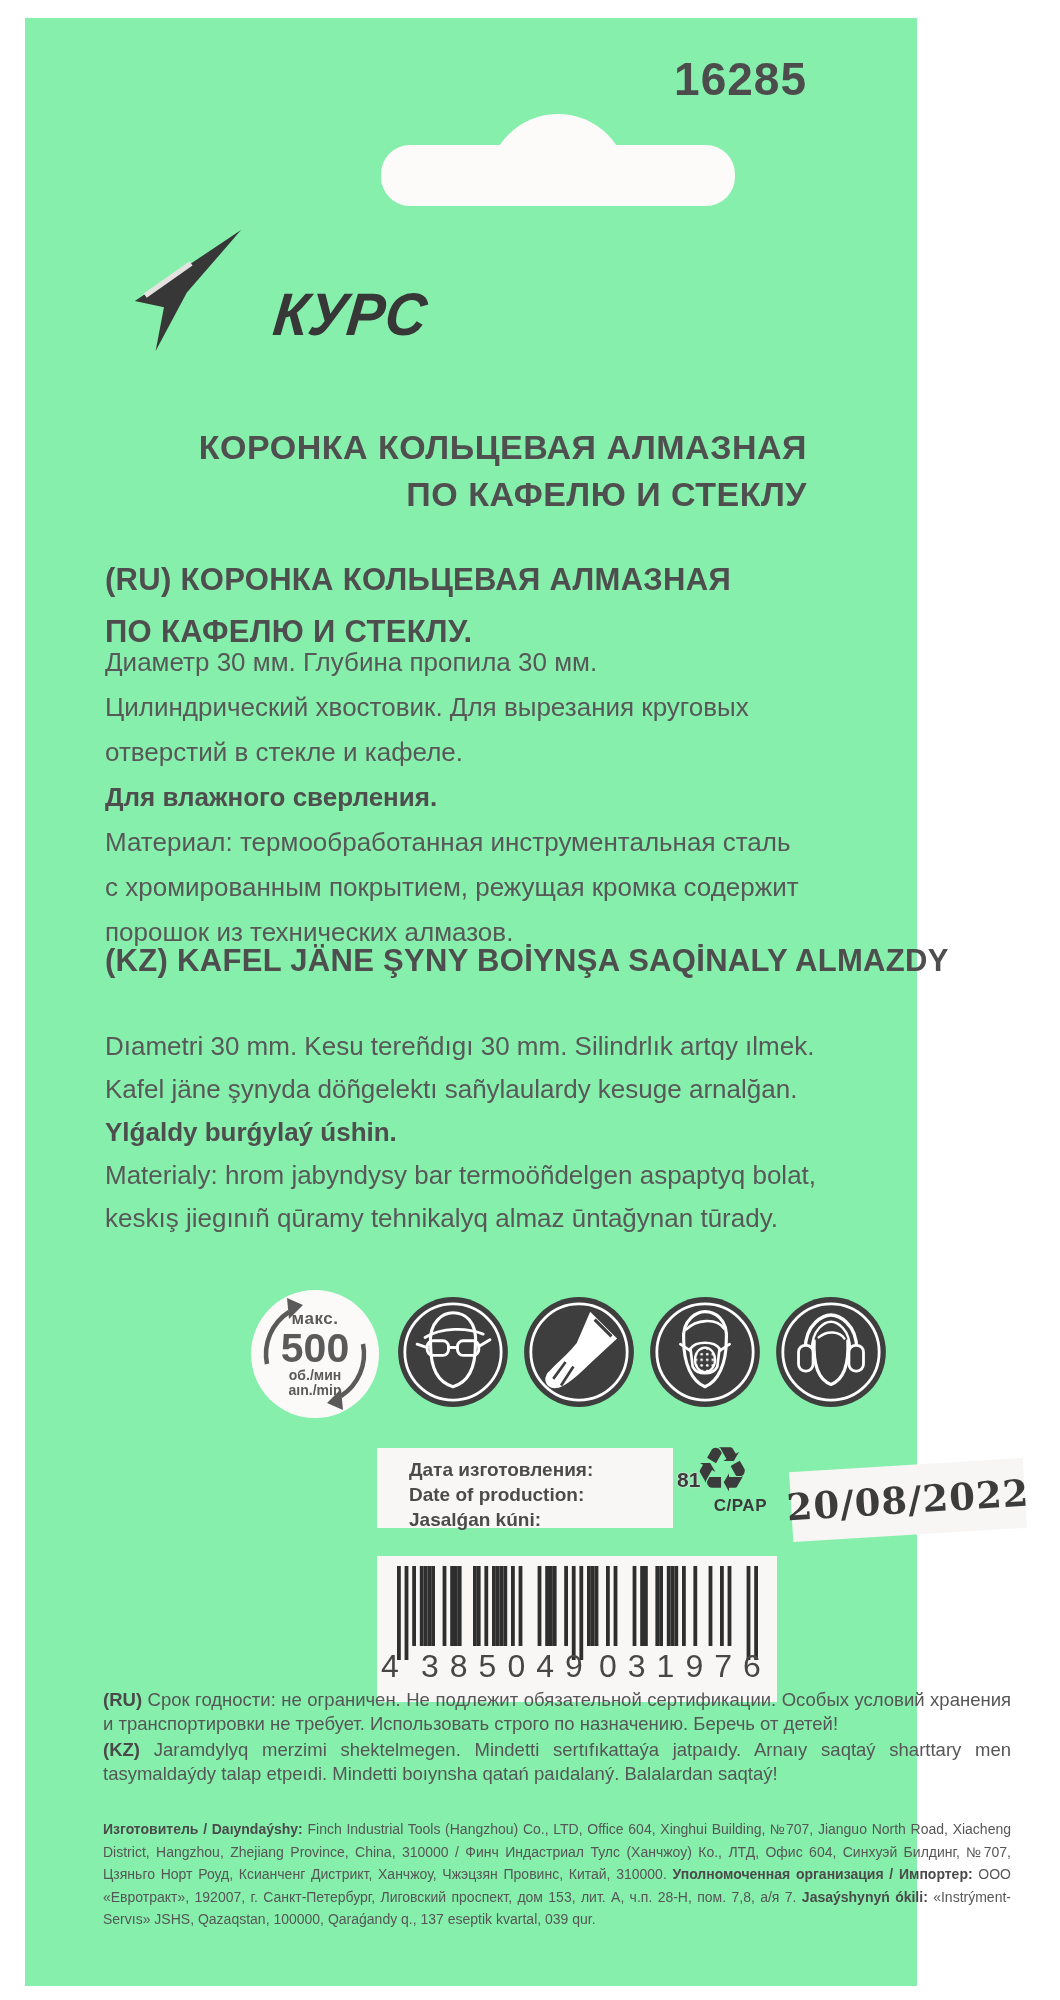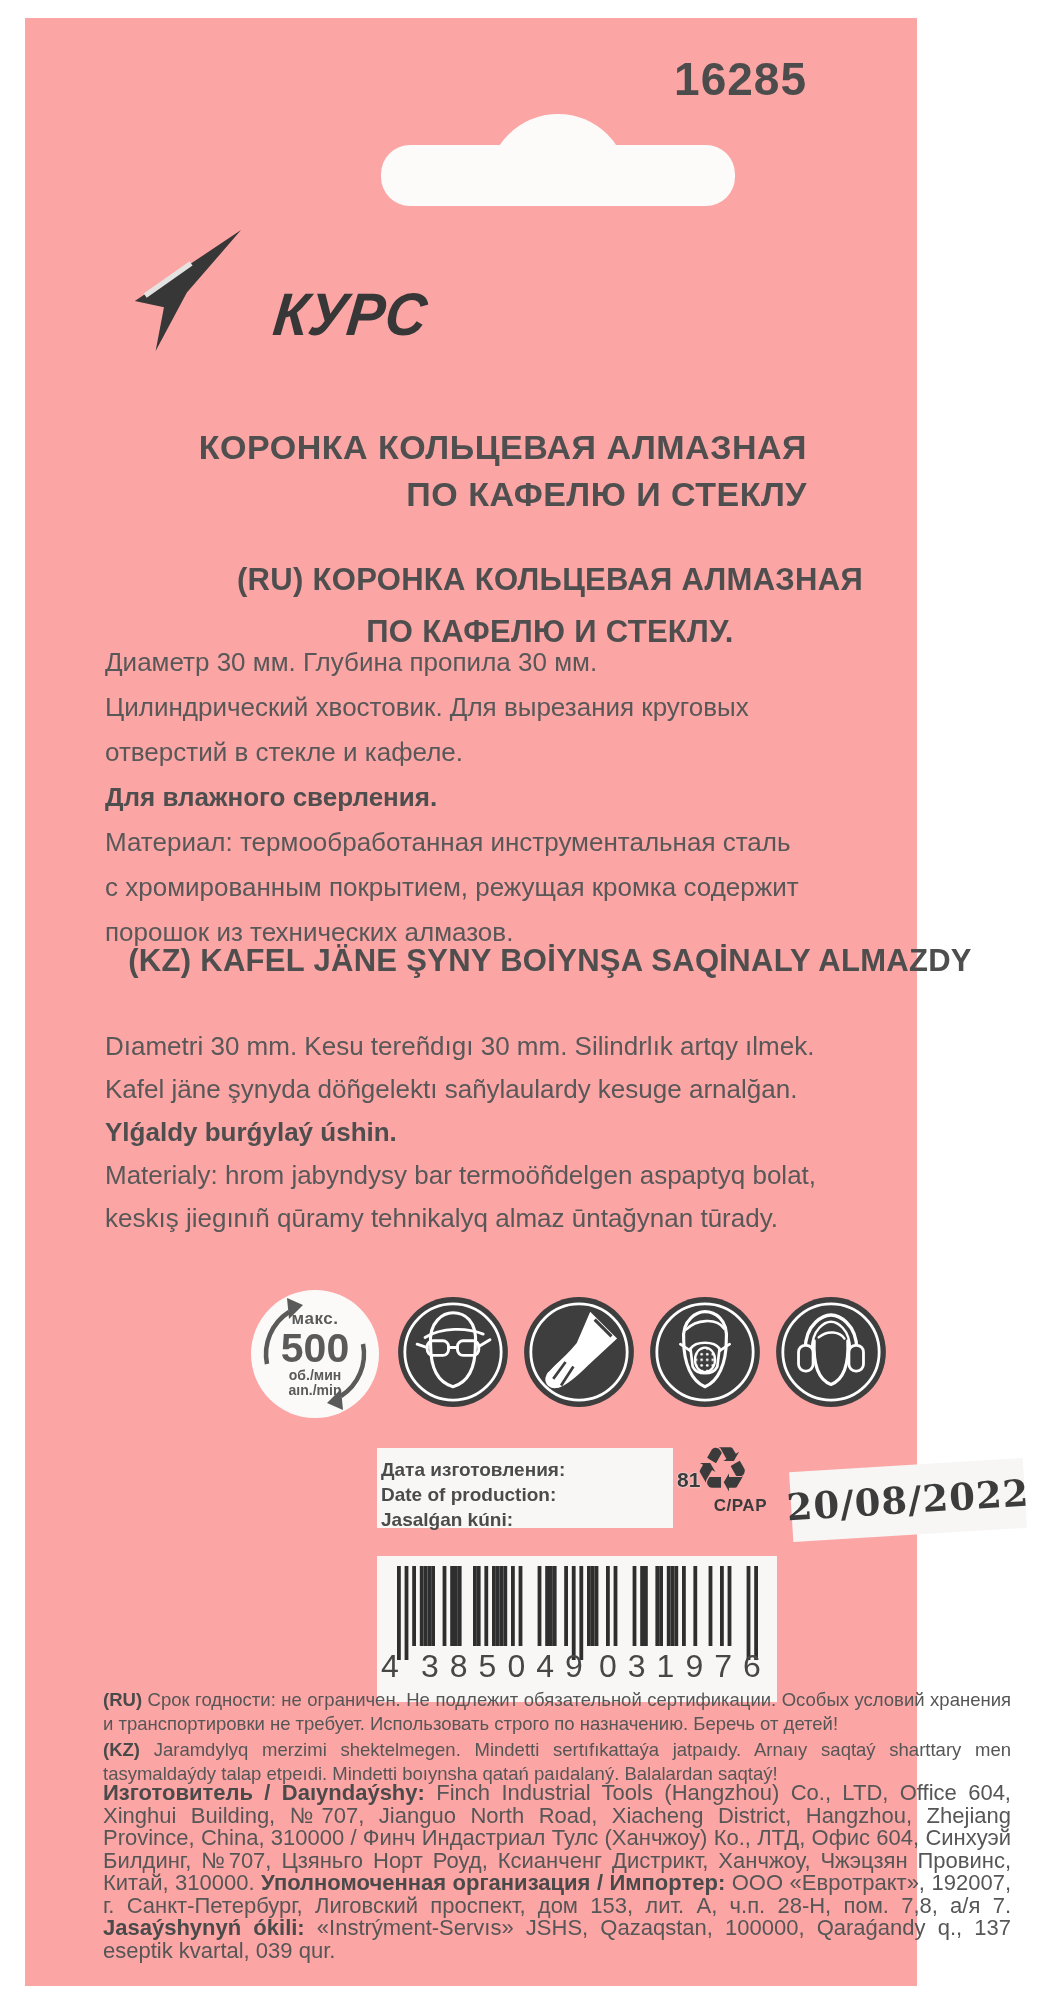--- a/index.html
+++ b/index.html
@@ -1,60 +1,60 @@
 <!DOCTYPE html>
 <html><head>
 <meta charset="utf-8">
 <style>
   html,body{margin:0;padding:0;}
   body{width:1060px;height:2000px;background:#ffffff;position:relative;
        font-family:"Liberation Sans",sans-serif;overflow:hidden;}
   .card{position:absolute;left:25px;top:18px;width:892px;height:1968px;
-        background:#fca5a5;}
+        background:#86efac;}
   
   .sku{position:absolute;top:34px;right:110px;font-size:46px;font-weight:700;
        color:#4c4c4c;letter-spacing:1px;}
   
   .slot-bar{position:absolute;left:356px;top:127px;width:354px;height:61px;
             border-radius:29px;background:#fcfbfa;}
   .slot-hump{position:absolute;left:463px;top:96px;width:140px;height:72px;
              border-radius:70px 70px 0 0;background:#fcfbfa;}
   
   .logo{position:absolute;left:85px;top:210px;width:330px;height:130px;}
   .logo svg{position:absolute;left:0;top:0;}
   .logo .brand{position:absolute;left:160px;top:52px;font-size:60px;font-weight:700;
        font-style:italic;color:#373737;transform:skewX(-6deg) scaleX(.95);
        transform-origin:left bottom;letter-spacing:0px;white-space:nowrap;}
   
   .title{position:absolute;right:110px;top:406px;text-align:right;
          font-size:34px;font-weight:700;color:#4f4f4f;line-height:47px;letter-spacing:.5px;}
   
   .sec-h{position:absolute;left:80px;width:890px;font-size:31px;font-weight:700;
          color:#4e4e4e;line-height:52px;letter-spacing:.3px;}
-  .sec-h span{display:block;text-align:center;}
+  .sec-h span{display:block;}
   .sec-b{position:absolute;left:80px;width:900px;font-size:26px;color:#585858;
          line-height:45px;}
   .sec-b span{display:block;}
   .sec-b .bold{font-weight:700;color:#4e4e4e;}
   #ru-h{top:536px;} #ru-b{top:622px;}
   #kz-h{top:917px;} #kz-b{top:1007px;line-height:43px;}
   
   .picto-row{position:absolute;left:226px;top:1272px;height:130px;}
   .rpm{position:absolute;left:0;top:0;width:128px;height:128px;border-radius:50%;
        background:#fbfaf9;}
   .rpm svg{position:absolute;left:0;top:0;}
   .rpm .txt{position:absolute;left:0;top:20px;width:128px;text-align:center;color:#5a5a5a;}
   .rpm .t1{font-size:17px;font-weight:700;letter-spacing:.5px;line-height:18px;}
   .rpm .t2{font-size:41px;font-weight:700;line-height:40px;}
   .rpm .t3,.rpm .t4{font-size:14px;font-weight:700;line-height:15px;}
   .picto{position:absolute;top:6px;width:112px;height:112px;}
   #pic-goggles{left:146px;} #pic-gloves{left:272px;} #pic-resp{left:398px;} #pic-ear{left:524px;}
   
   .prod{position:absolute;left:352px;top:1430px;width:296px;height:80px;
-        background:#f8f7f6;padding:9px 0 0 4px;box-sizing:border-box;}
+        background:#f8f7f6;padding:9px 0 0 32px;box-sizing:border-box;}
   .prod div{font-size:19px;font-weight:700;color:#4b4b4b;line-height:25px;}
   
   .recy{position:absolute;left:652px;top:1420px;width:90px;text-align:center;color:#3b3b3b;}
   .recy .tri{font-size:62px;line-height:64px;font-family:"DejaVu Sans",sans-serif;}
   .recy .num{position:absolute;left:0;top:30px;width:90px;text-align:left;
              font-size:21px;font-weight:700;
              text-shadow:0 0 2px #e5e3e1,0 0 2px #e5e3e1;}
   .recy .mat{font-size:17px;font-weight:700;margin-top:-6px;letter-spacing:.5px;text-align:right;}
   
   .stamp{position:absolute;left:766px;top:1447px;width:234px;height:70px;
@@ -67,21 +67,21 @@
   .bc svg{position:absolute;left:20px;top:10px;}
   .bc .d{position:absolute;top:92px;font-size:32px;color:#474747;}
   .bc .d1{left:4px;}
   .bc .dg1{left:44px;letter-spacing:11px;}
   .bc .dg2{left:222px;letter-spacing:11px;}
   
   .fp{position:absolute;left:78px;width:908px;font-size:18.5px;line-height:23.5px;
       color:#565656;text-align:justify;}
   .fp .b{font-weight:700;color:#4a4a4a;}
   #fp-ru{top:1670px;} #fp-kz{top:1720px;}
-  #fp-man{top:1764px;line-height:22.5px;font-size:22px;}
+  #fp-man{top:1800px;line-height:22.5px;font-size:14px;}
   svg .ln{stroke:#fff;fill:none;stroke-linecap:round;stroke-linejoin:round;}
 </style>
 </head>
 <body>
 
 <div class="card">
 
   <div class="sku">16285</div>
 
   <div class="slot-bar"></div>

